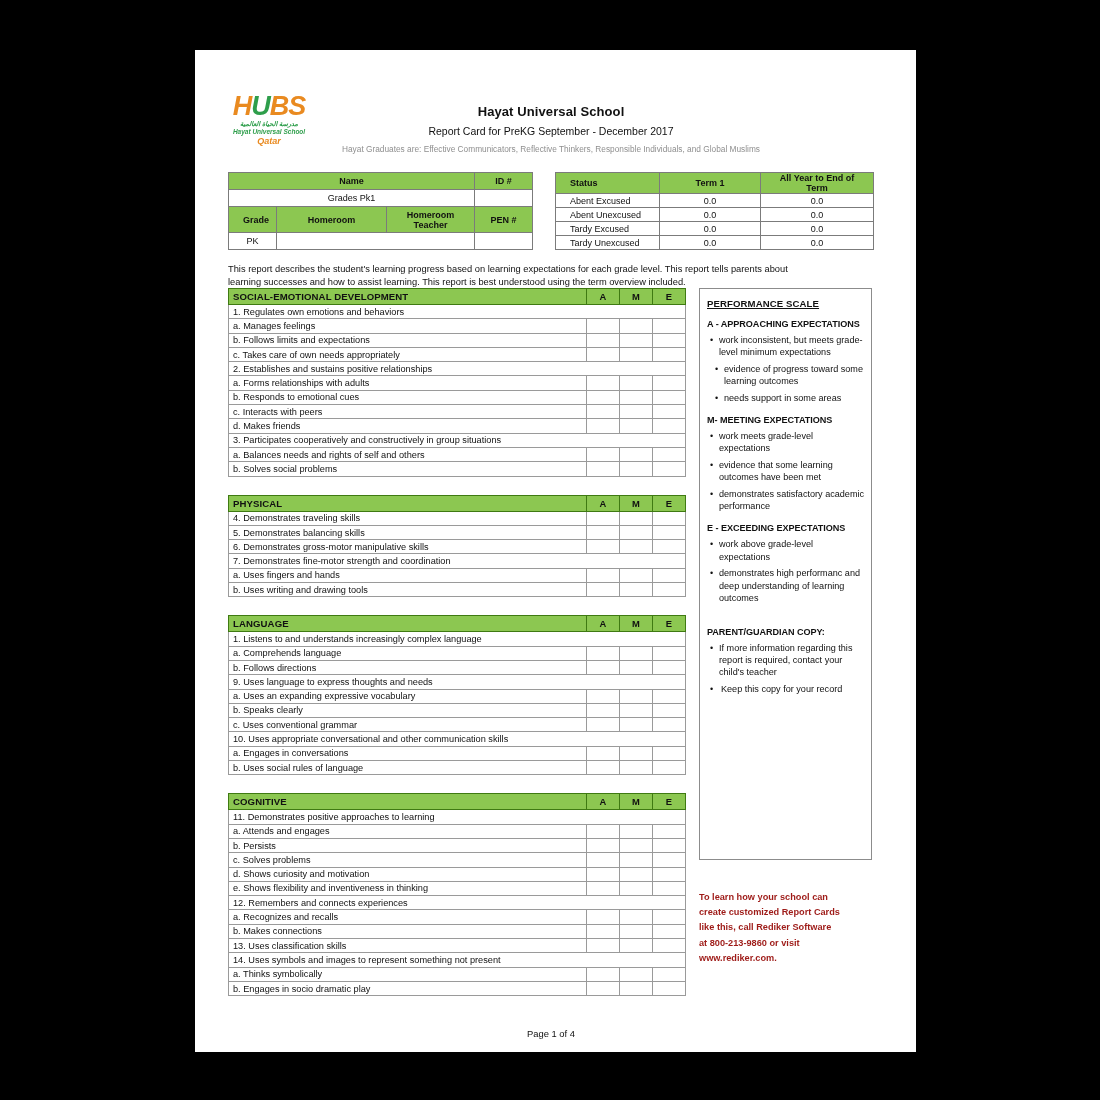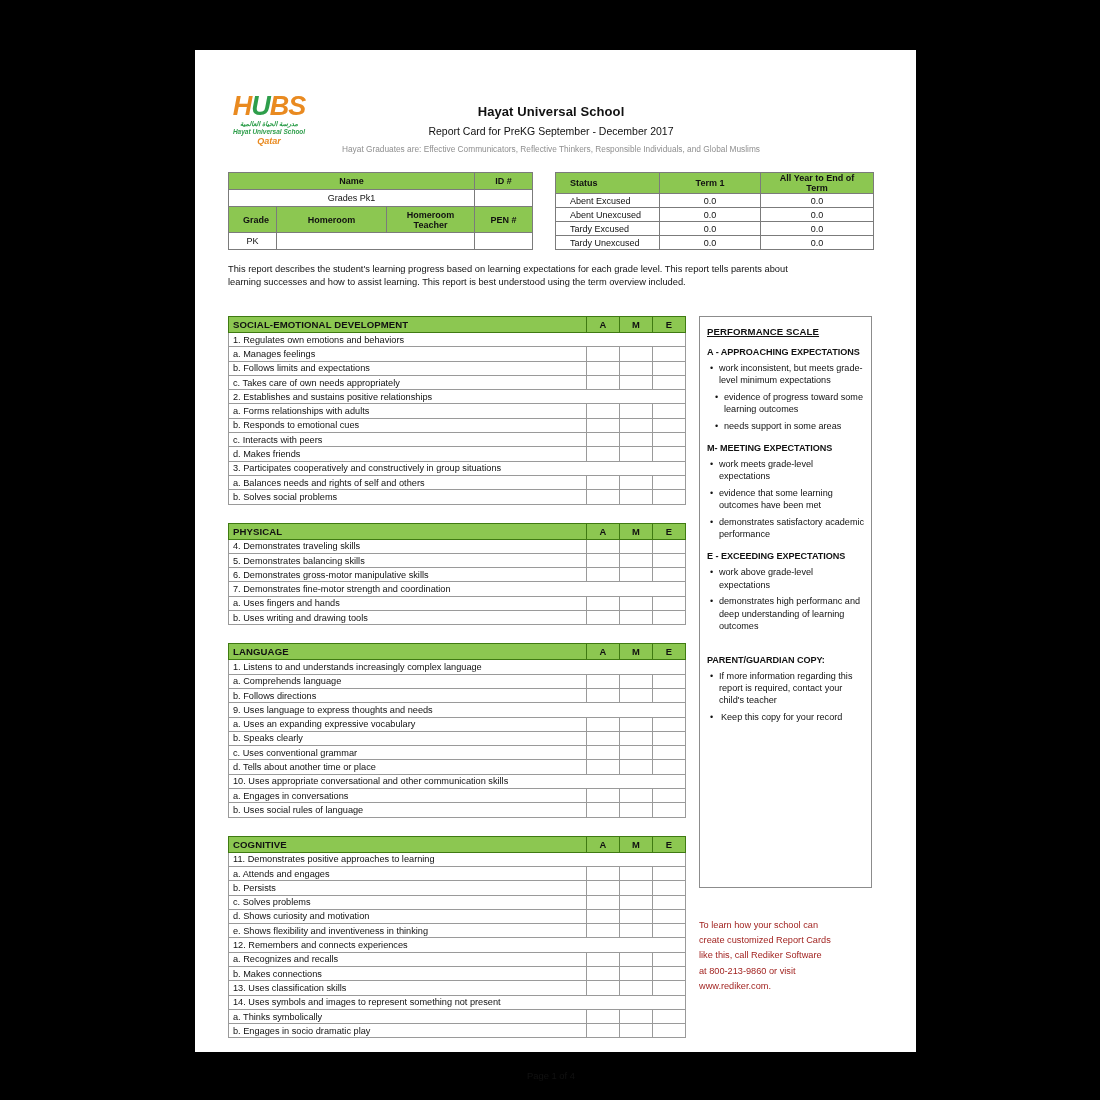--- a/index.html
+++ b/index.html
@@ -123,21 +123,21 @@
     line-height: 12.5px;
     color: #111;
     margin-top: 13px;
     width: 590px;
   }
 
   
   .body-split {
     display: flex;
     justify-content: space-between;
-    margin-top: 28px;
+    margin-top: 0;
   }
   .left-col { width: 457px; }
   .right-col { width: 175px; }
 
   
   table.dom {
     border-collapse: collapse;
     table-layout: fixed;
     width: 457px;
     margin-bottom: 18px;
@@ -212,21 +212,21 @@
     position: absolute;
     left: 3px;
     top: 0;
   }
   .bul.ind { padding-left: 17px; }
   .bul.ind:before { left: 8px; }
 
   .promo {
     color: #9E1B18;
     font-size: 9.2px;
-    font-weight: normal;
+    font-weight: bold;
     line-height: 15.2px;
     margin-top: 30px;
   }
 
   
   .footer {
     text-align: center;
     font-size: 9.4px;
     color: #111;
     margin-top: 14px;
@@ -489,26 +489,20 @@
                   <td class="mark"></td>
                 </tr>
                 <tr>
                   <td>b. Speaks clearly</td>
                   <td class="mark"></td>
                   <td class="mark"></td>
                   <td class="mark"></td>
                 </tr>
                 <tr>
                   <td>c. Uses conventional grammar</td>
-                  <td class="mark"></td>
-                  <td class="mark"></td>
-                  <td class="mark"></td>
-                </tr>
-                <tr>
-                  <td>d. Tells about another time or place</td>
                   <td class="mark"></td>
                   <td class="mark"></td>
                   <td class="mark"></td>
                 </tr>
                 <tr>
                   <td colspan="4">10. Uses appropriate conversational and other communication skills</td>
                 </tr>
                 <tr>
                   <td>a. Engages in conversations</td>
                   <td class="mark"></td>

